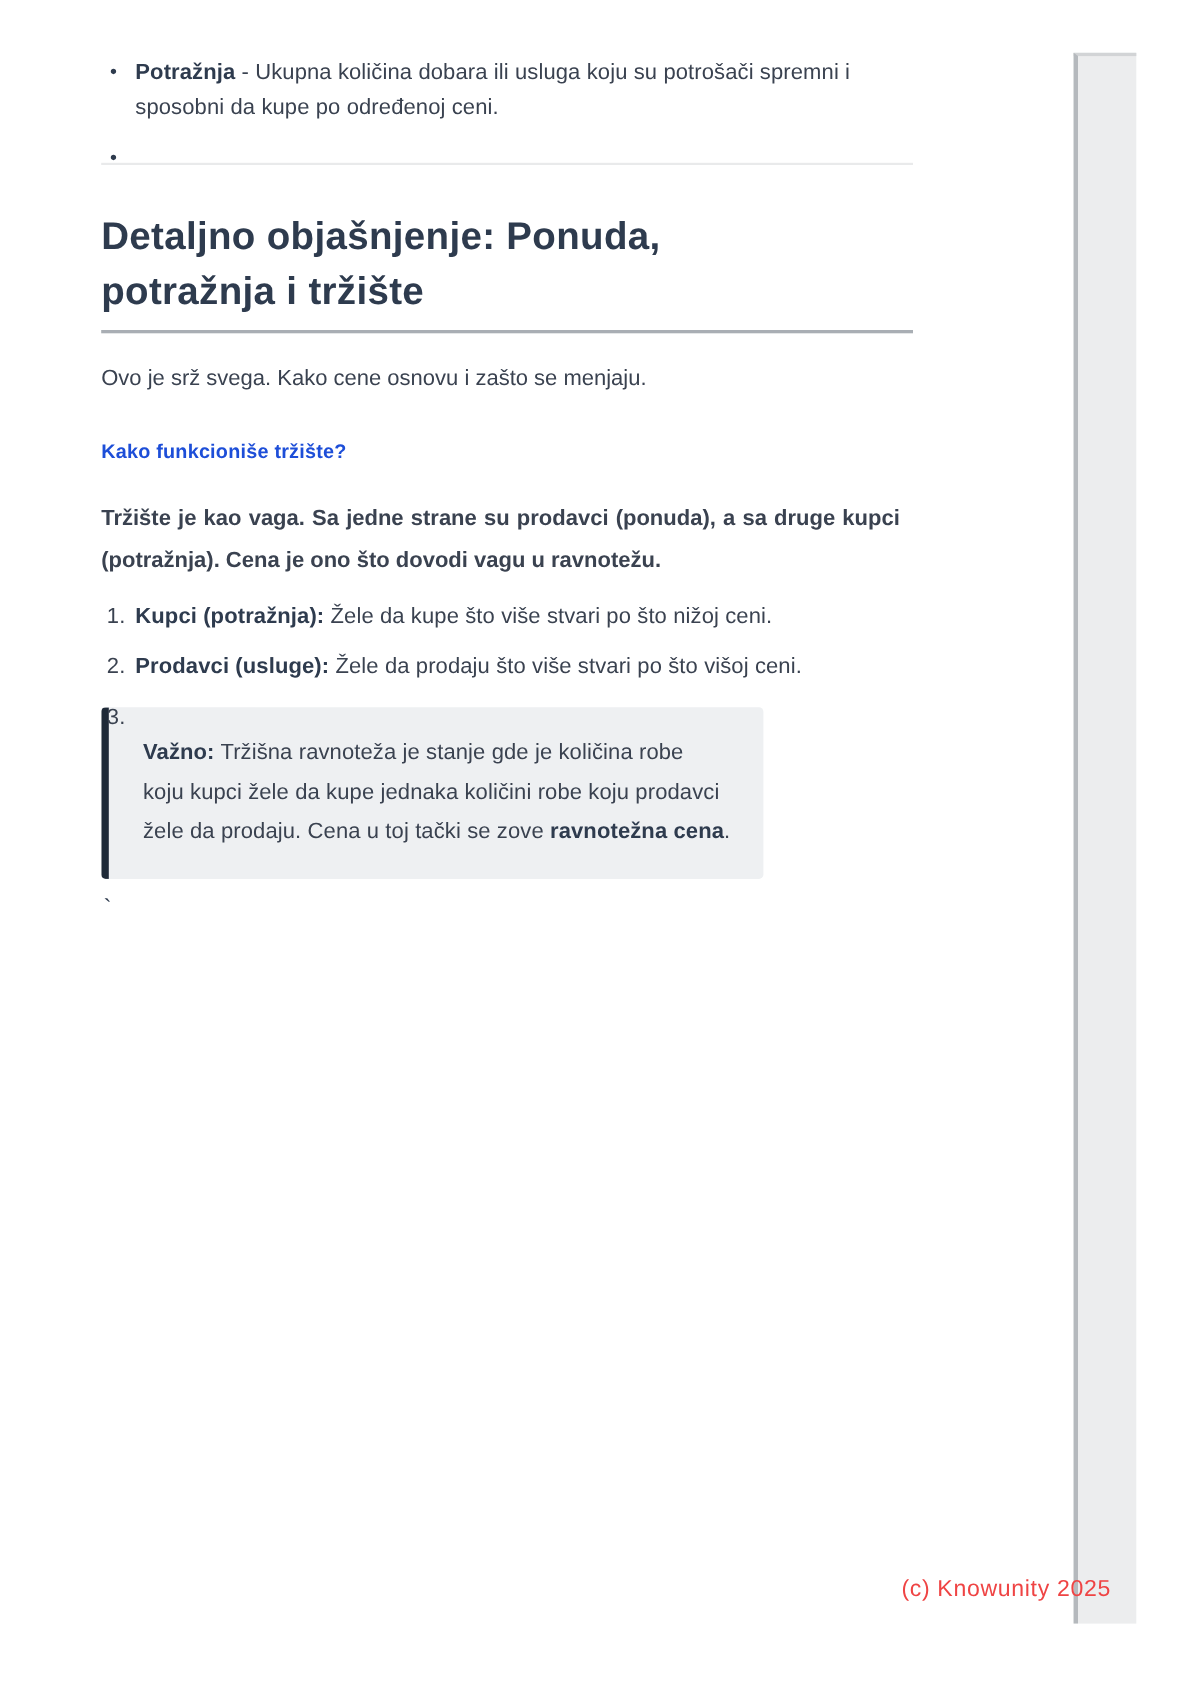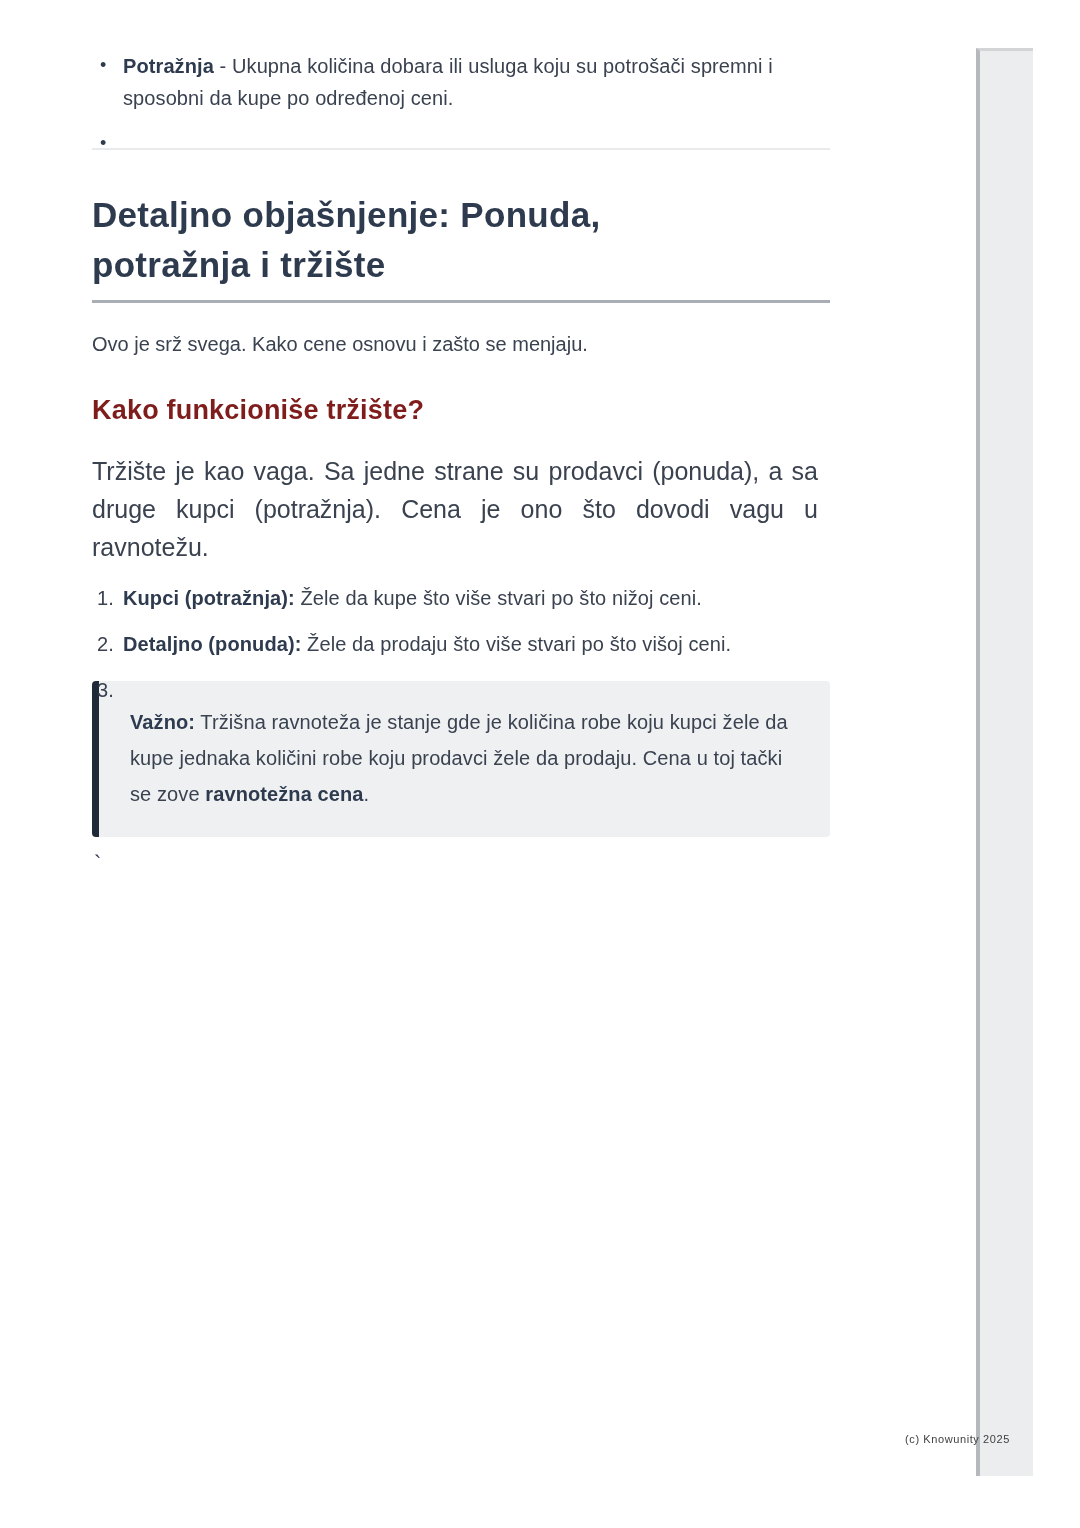--- a/index.html
+++ b/index.html
@@ -70,31 +70,32 @@
     border-top: 3px solid #a9aeb4;
     margin: 10px 0 0 0;
   }
   p.intro {
     margin: 25px 0 0 0;
     font-size: 20px;
     line-height: 32px;
   }
   h2.section-heading {
     margin: 32px 0 4px 0;
-    font-size: 27px;
+    font-size: 18px;
     line-height: 36px;
     font-weight: bold;
-    color: #7f1d1d;
+    color: #1d4ed8;
     letter-spacing: 0.2px;
   }
   p.justified {
     margin: 24px 12px 0 0;
-    font-size: 25px;
+    font-size: 20px;
     line-height: 38px;
     text-align: justify;
+    font-weight: bold;
   }
 
   
   ol.numbered {
     list-style: none;
     margin: 16px 0 0 0;
     padding: 0;
   }
   ol.numbered li {
     position: relative;
@@ -114,21 +115,21 @@
   }
 
   
   .callout {
     margin: 20px 0 0 0;
     background: #eef0f2;
     border-left: 7px solid #1f2a38;
     border-radius: 4px;
     padding: 23px 30px 25px 31px;
     box-sizing: border-box;
-    width: 738px;
+    width: 602px;
     font-size: 20px;
     line-height: 36px;
     letter-spacing: 0.1px;
   }
 
   .stray {
     margin: 16px 0 0 2px;
     font-size: 22px;
     line-height: 22px;
     color: #2e3b4e;
@@ -145,23 +146,23 @@
     background: #ecedee;
     border-left: 4px solid #b5b9bd;
     border-top: 3px solid #d2d4d6;
     z-index: 1;
   }
 
   .footer {
     position: absolute;
     top: 1433px;
     right: 70px;
-    font-size: 11px;
+    font-size: 21px;
     letter-spacing: 0.6px;
-    color: #404040;
+    color: #ef4444;
     z-index: 2;
     white-space: nowrap;
   }
 </style>
 </head>
 <body>
 
 <div class="page">
 
   <div class="content">
@@ -185,21 +186,21 @@
 
     <h2 class="section-heading">Kako funkcioniše tržište?</h2>
 
     <p class="justified">Tržište je kao vaga. Sa jedne strane su prodavci (ponuda), a sa druge kupci (potražnja). Cena je ono što dovodi vagu u ravnotežu.</p>
 
     <ol class="numbered">
       <li>
         <span class="num">1.</span><span><strong>Kupci (potražnja):</strong> Žele da kupe što više stvari po što nižoj ceni.</span>
       </li>
       <li>
-        <span class="num">2.</span><span><strong>Detaljno (ponuda):</strong> Žele da prodaju što više stvari po što višoj ceni.</span>
+        <span class="num">2.</span><span><strong>Prodavci (usluge):</strong> Žele da prodaju što više stvari po što višoj ceni.</span>
       </li>
       <li>
         <span class="num">3.</span>
       </li>
     </ol>
 
     <div class="callout">
       <span><strong>Važno:</strong> Tržišna ravnoteža je stanje gde je količina robe koju kupci žele da kupe jednaka količini robe koju prodavci žele da prodaju. Cena u toj tački se zove <strong>ravnotežna cena</strong>.</span>
     </div>
 

